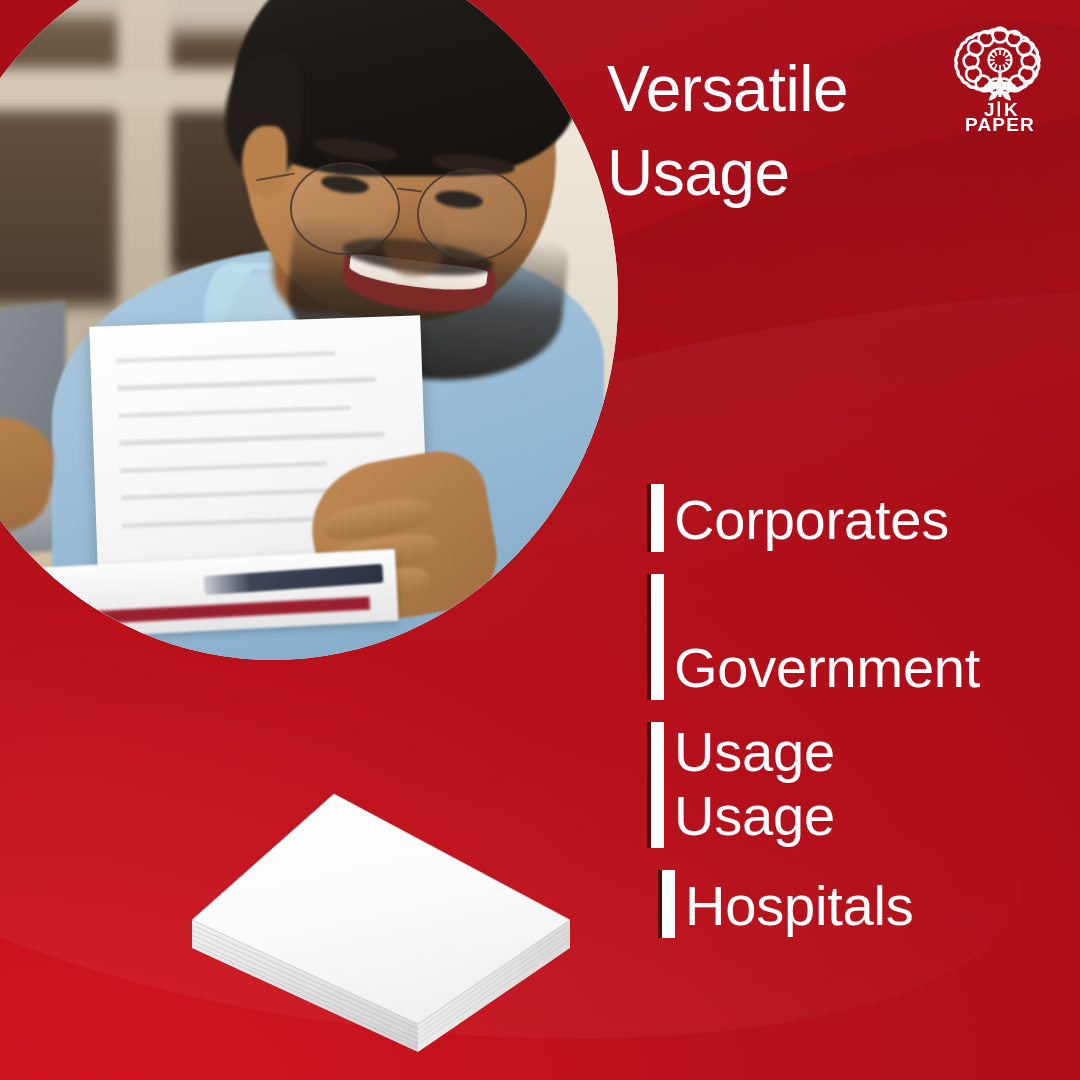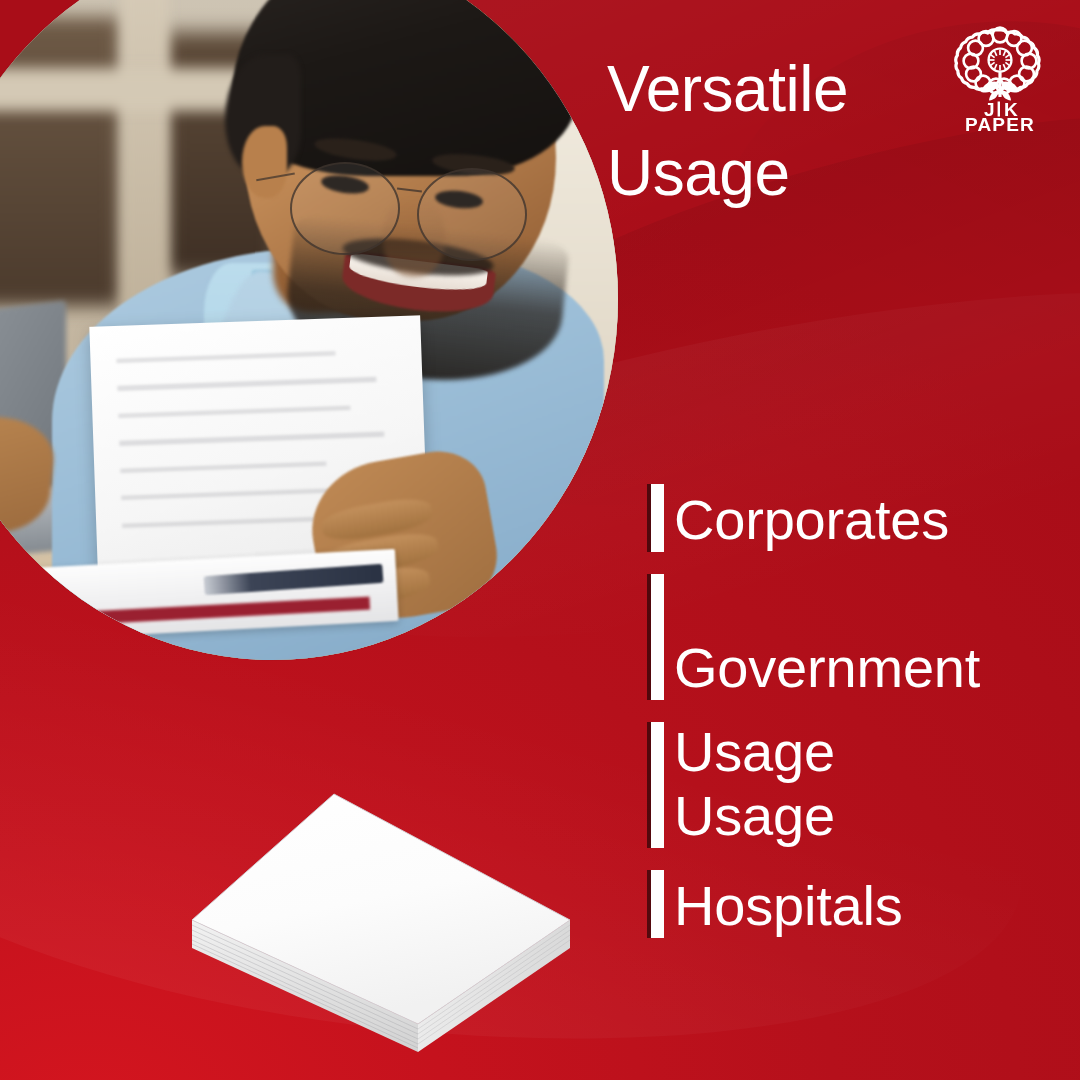--- a/index.html
+++ b/index.html
@@ -310,21 +310,21 @@
   #usage-list {
     position:absolute;
     left:651px; top:484px;
     width:420px;
   }
   .usage-item {
     display:flex;
     align-items:flex-end;
     margin-bottom:22px;
   }
-  .usage-item:last-child { margin-bottom:0; }
+  .usage-item:last-child { margin-bottom:0;margin-left:11px; }
   .usage-bar {
     flex:0 0 auto;
     width:13px;
     background:#FFFFFF;
     margin-right:10px;
     box-shadow:-4px 0 0 0 rgba(0,0,0,0.55);
   }
   .usage-item.one-line  .usage-bar { height:68px; }
   .usage-item.two-lines .usage-bar { height:126px; }
   .usage-label {

